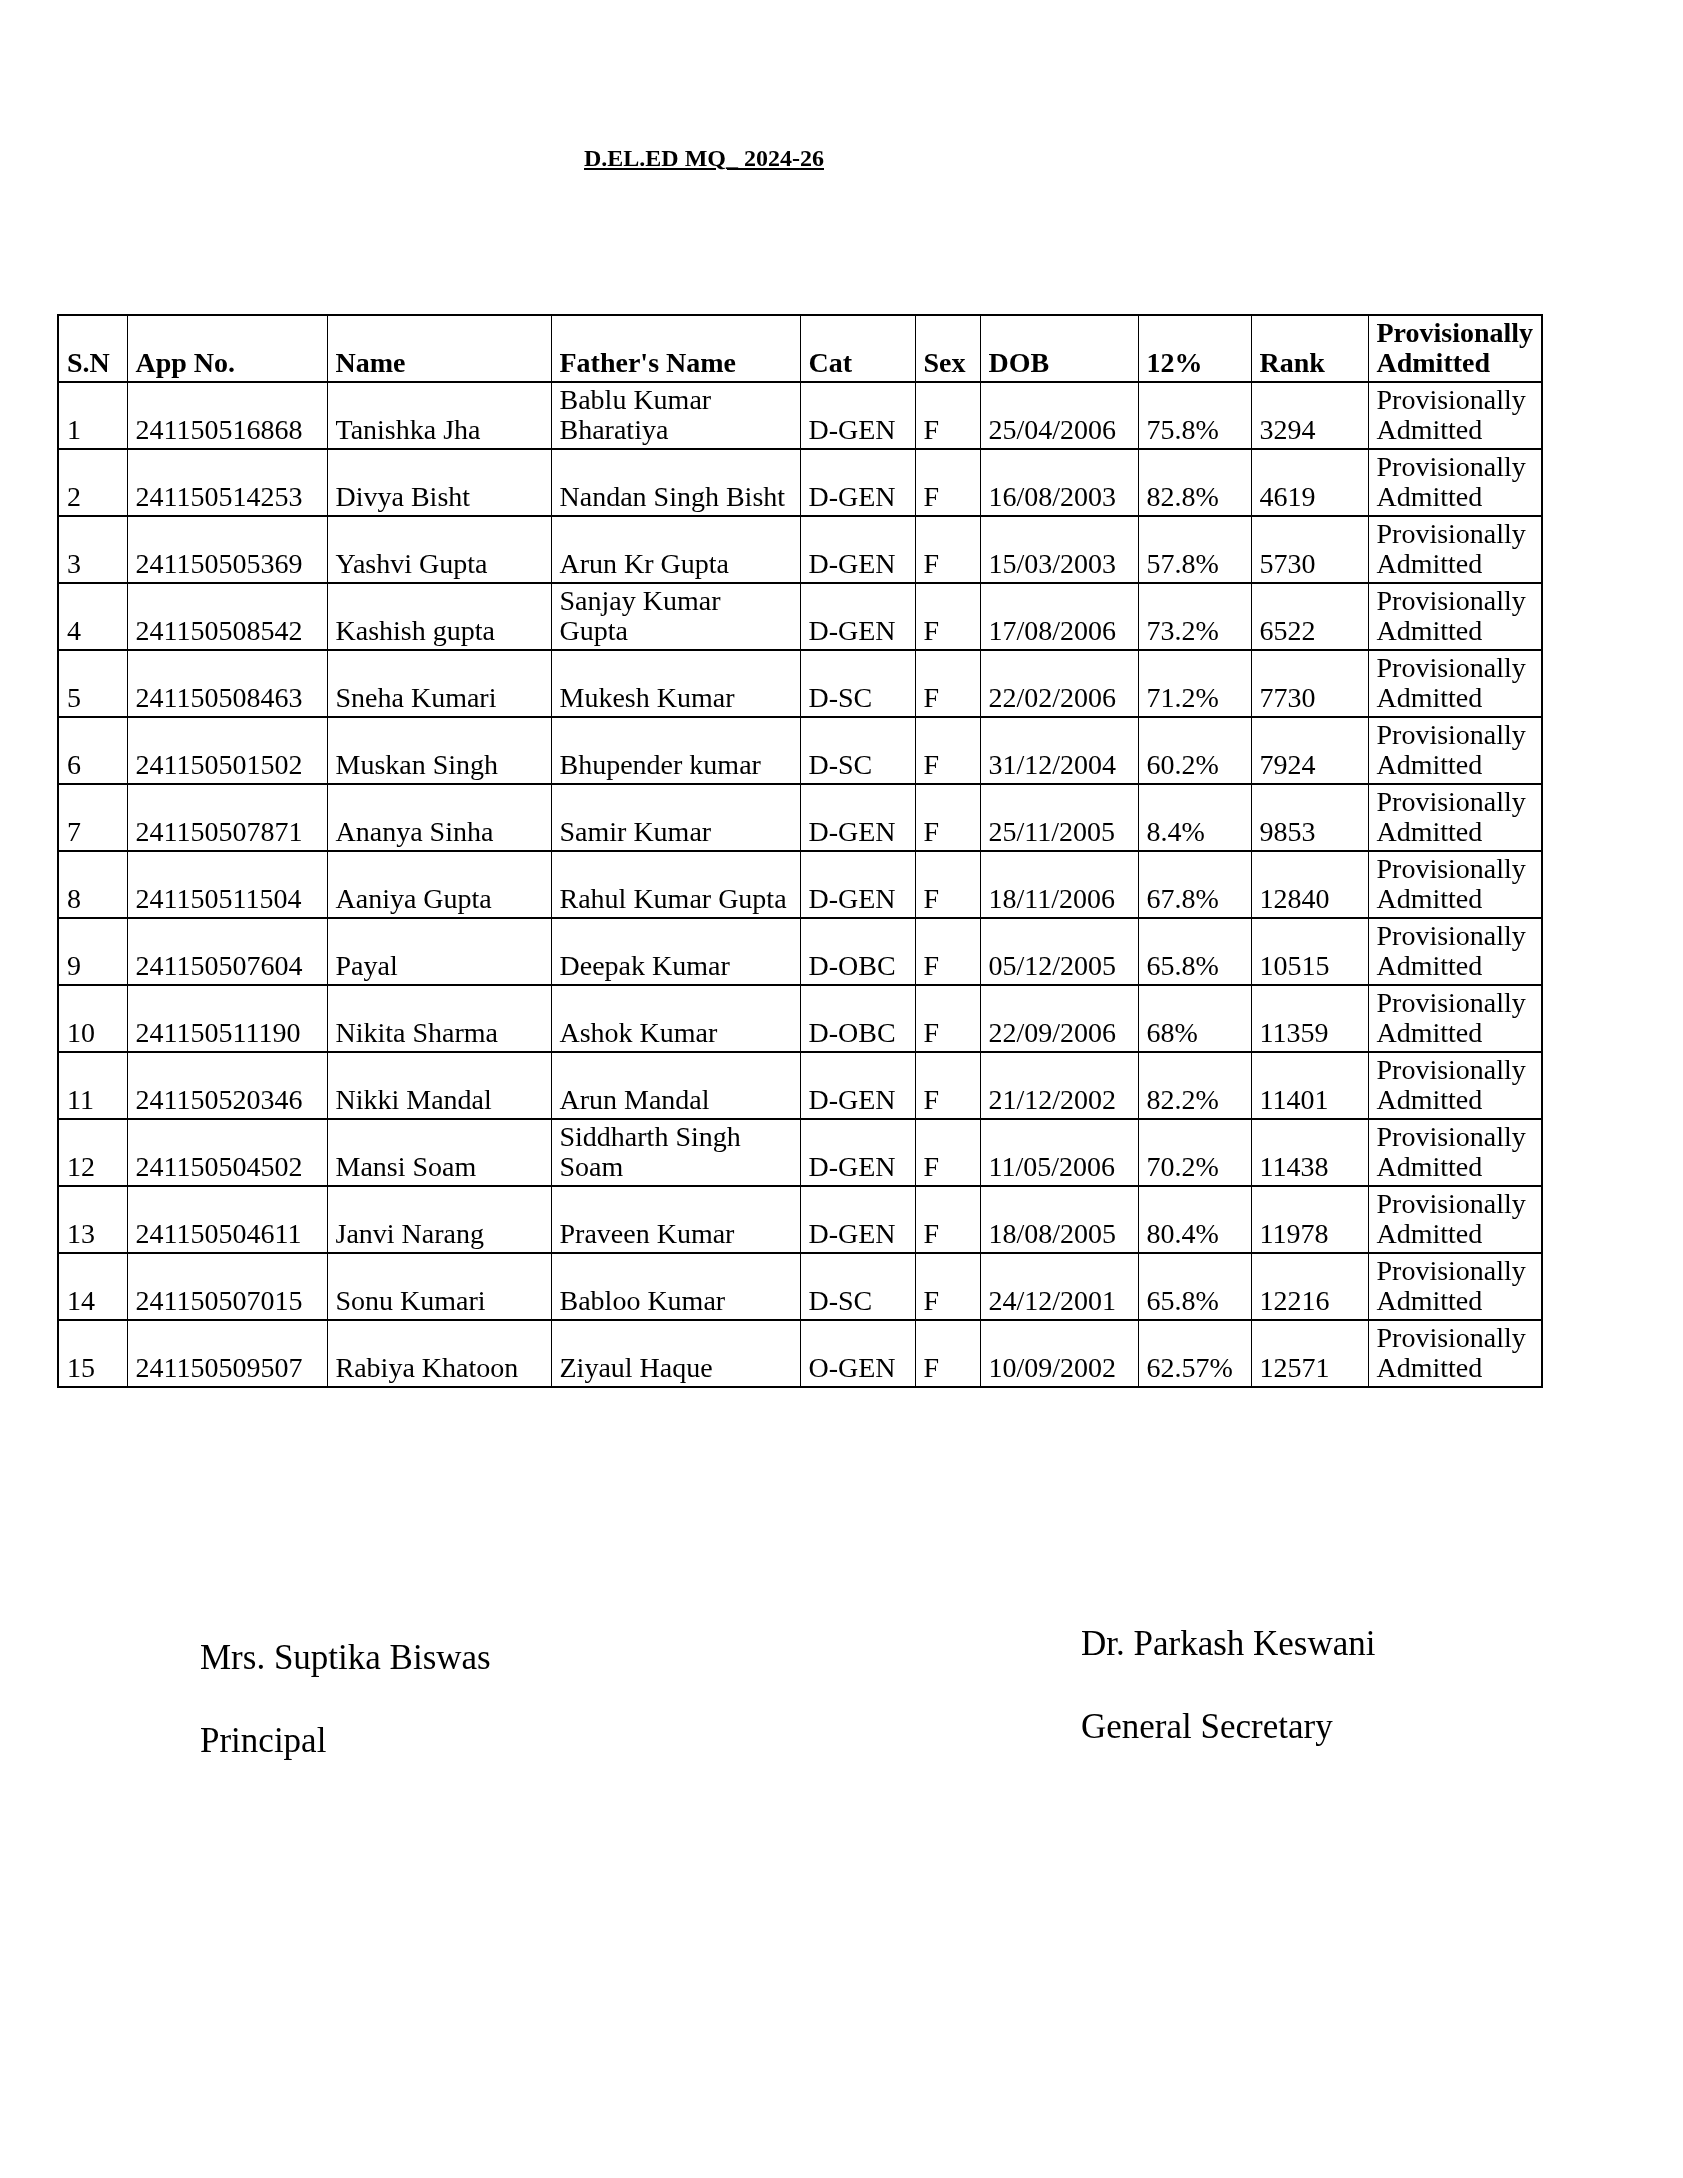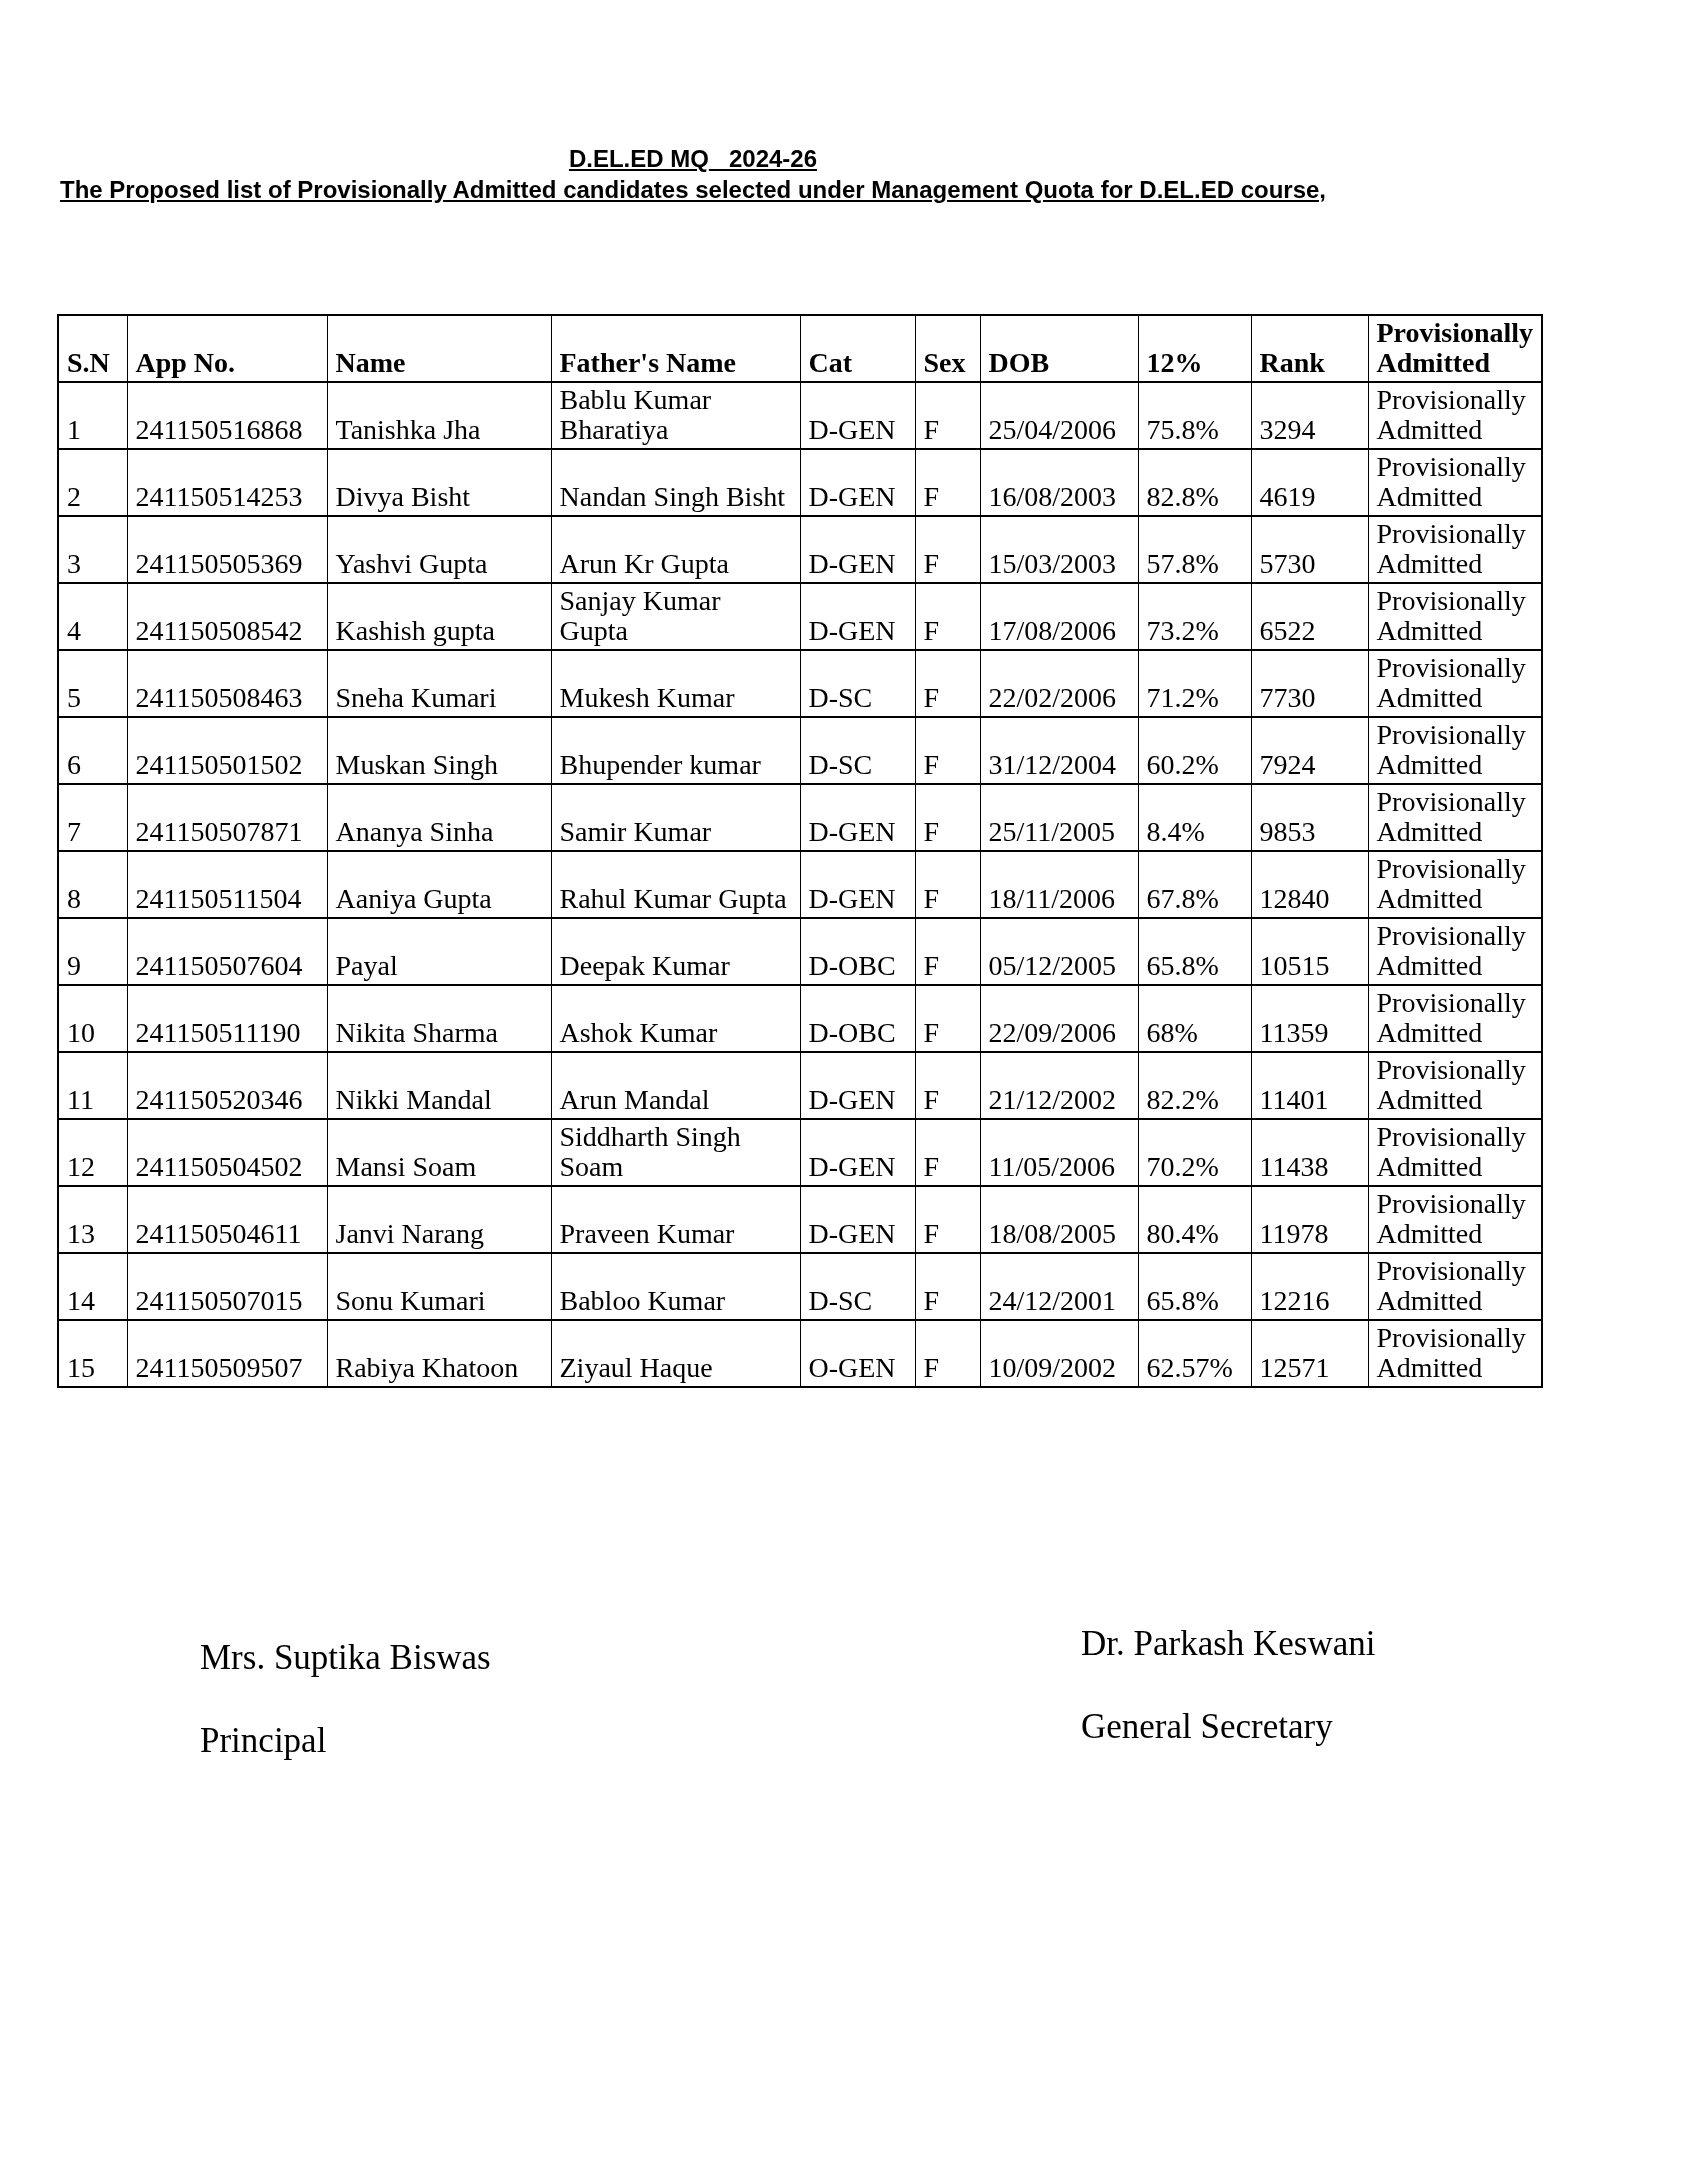--- a/index.html
+++ b/index.html
@@ -12,24 +12,24 @@
     height: 2178px;
     position: relative;
     font-family: "Liberation Serif", serif;
     color: #000000;
   }
 
   
   .title-block {
     position: absolute;
     top: 143px;
-    left: 5px;
+    left: 16px;
     width: 1376px;
     text-align: center;
-    font-family: Liberation Sans, sans-serif;
+    font-family: Liberation Serif, serif;
     font-weight: bold;
     font-size: 24px;
     line-height: 31px;
   }
   .title-block .tline {
     text-decoration: underline;
   }
 
   
   table.admissions {
@@ -82,21 +82,20 @@
   .sig-left  { left: 200px;  top: 1626px; }
   .sig-right { left: 1081px; top: 1612px; }
   .sig .sig-name { margin: 0 0 43px 0; }
   .sig .sig-title { margin: 0; }
 </style>
 </head>
 <body>
 
 <div class="title-block">
   <div><span class="tline">D.EL.ED MQ_ 2024-26</span></div>
-  <div><span class="tline">The Proposed list of Provisionally Admitted candidates selected under Management Quota for D.EL.ED course,</span></div>
 </div>
 
 <table class="admissions">
   <colgroup>
     <col style="width:69px">
     <col style="width:200px">
     <col style="width:224px">
     <col style="width:249px">
     <col style="width:115px">
     <col style="width:65px">

